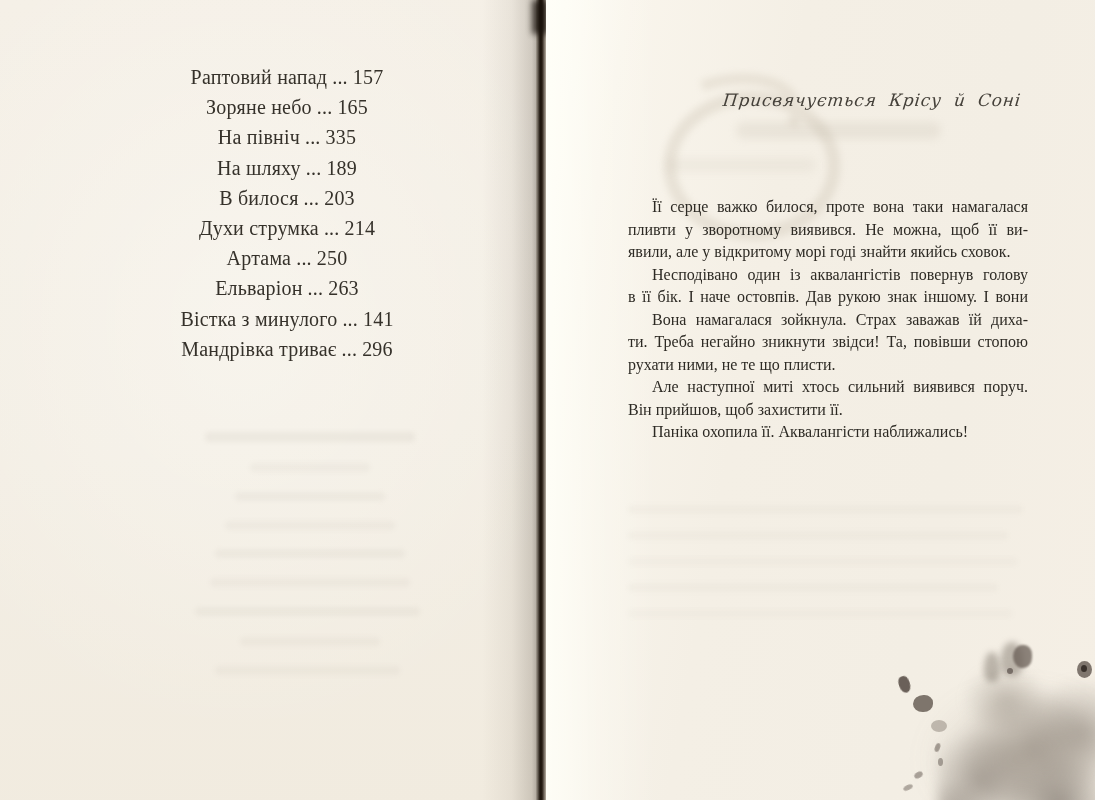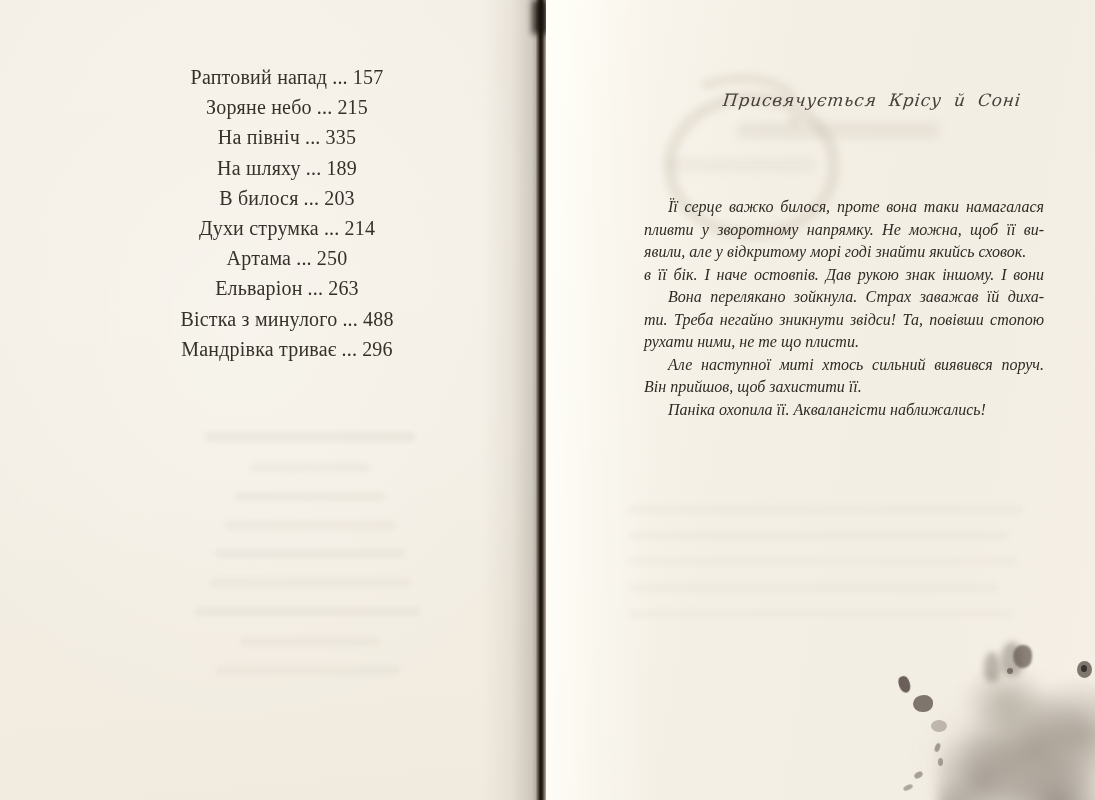--- a/index.html
+++ b/index.html
@@ -33,22 +33,22 @@
   .toc{position:absolute;left:56px;top:62px;width:462px;text-align:center;color:#35312a;}
   .toc-entry{line-height:30.2px;font-size:20px;letter-spacing:.2px;white-space:nowrap;}
   .toc-sep{margin:0 5px;}
 
   
   .dedication{position:absolute;right:74px;top:90px;
     font-family:"DejaVu Serif", serif;font-style:italic;font-size:17px;color:#45413a;
     letter-spacing:.8px;word-spacing:6px;transform:skewX(-6deg);}
 
   
-  .story{position:absolute;left:98px;top:196px;width:400px;
-    font-family:"Liberation Serif", serif;font-style:italic;font-size:16px;color:#2d2a24;}
+  .story{position:absolute;left:82px;top:196px;width:400px;
+    font-family:"Liberation Serif", serif;font-size:16px;color:#2d2a24;}
   .story .line{line-height:22.5px;text-align:justify;text-align-last:justify;}
   .story .line.first{text-indent:24px;}
   .story .line.last{text-align-last:left;}
 
   
   .ghost-bar{position:absolute;border-radius:4px;filter:blur(2.5px);background:#9a9184;}
   .ghost-ornament{position:absolute;left:96px;top:66px;opacity:.30;filter:blur(3.5px);}
   .ghost-smudge{position:absolute;filter:blur(4px);background:#b9b0a0;opacity:.18;border-radius:8px;}
 
   
@@ -67,28 +67,28 @@
   .speck{position:absolute;filter:blur(.7px);}
 </style>
 </head>
 <body>
 
 <div class="spread">
 
   <div class="page left">
     <div class="toc">
         <div class="toc-entry"><span>Раптовий напад</span><span class="toc-sep">...</span><span>157</span></div>
-        <div class="toc-entry"><span>Зоряне небо</span><span class="toc-sep">...</span><span>215</span></div>
+        <div class="toc-entry"><span>Зоряне небо</span><span class="toc-sep">...</span><span>165</span></div>
         <div class="toc-entry"><span>На північ</span><span class="toc-sep">...</span><span>335</span></div>
         <div class="toc-entry"><span>На шляху</span><span class="toc-sep">...</span><span>189</span></div>
         <div class="toc-entry"><span>В билося</span><span class="toc-sep">...</span><span>203</span></div>
         <div class="toc-entry"><span>Духи струмка</span><span class="toc-sep">...</span><span>214</span></div>
         <div class="toc-entry"><span>Артама</span><span class="toc-sep">...</span><span>250</span></div>
         <div class="toc-entry"><span>Ельваріон</span><span class="toc-sep">...</span><span>263</span></div>
-        <div class="toc-entry"><span>Вістка з минулого</span><span class="toc-sep">...</span><span>488</span></div>
+        <div class="toc-entry"><span>Вістка з минулого</span><span class="toc-sep">...</span><span>141</span></div>
         <div class="toc-entry"><span>Мандрівка триває</span><span class="toc-sep">...</span><span>296</span></div>
       </div>
 
     <div>
       <div class="ghost-bar" style="left:205px;top:432px;width:210px;height:10px;opacity:.10;"></div>
       <div class="ghost-bar" style="left:250px;top:463px;width:120px;height:9px;opacity:.07;"></div>
       <div class="ghost-bar" style="left:235px;top:492px;width:150px;height:9px;opacity:.08;"></div>
       <div class="ghost-bar" style="left:225px;top:521px;width:170px;height:9px;opacity:.07;"></div>
       <div class="ghost-bar" style="left:215px;top:549px;width:190px;height:9px;opacity:.08;"></div>
       <div class="ghost-bar" style="left:210px;top:578px;width:200px;height:9px;opacity:.07;"></div>
@@ -112,28 +112,29 @@
       </svg>
     </div>
     <div class="ghost-smudge" style="left:190px;top:122px;width:205px;height:17px;"></div>
     <div class="ghost-smudge" style="left:120px;top:158px;width:150px;height:14px;opacity:.12;"></div>
 
     <div class="dedication">Присвячується Крісу й Соні</div>
 
     <div class="story">
         <div>
           <div class="line first">Її серце важко билося, проте вона таки намагалася</div>
-          <div class="line">пливти у зворотному напрямку. Не можна, щоб її ви-</div>
+          <div class="line">пливти у зворотному виявився. Не можна, щоб її ви-</div>
           <div class="line last">явили, але у відкритому морі годі знайти якийсь сховок.</div>
         </div>
         <div>
+          <div class="line first">Несподівано один із аквалангістів повернув голову</div>
           <div class="line">в її бік. І наче остовпів. Дав рукою знак іншому. І вони</div>
         </div>
         <div>
-          <div class="line first">Вона перелякано зойкнула. Страх заважав їй диха-</div>
+          <div class="line first">Вона намагалася зойкнула. Страх заважав їй диха-</div>
           <div class="line">ти. Треба негайно зникнути звідси! Та, повівши стопою</div>
           <div class="line last">рухати ними, не те що плисти.</div>
         </div>
         <div>
           <div class="line first">Але наступної миті хтось сильний виявився поруч.</div>
           <div class="line last">Він прийшов, щоб захистити її.</div>
         </div>
         <div>
           <div class="line first last">Паніка охопила її. Аквалангісти наближались!</div>
         </div>

